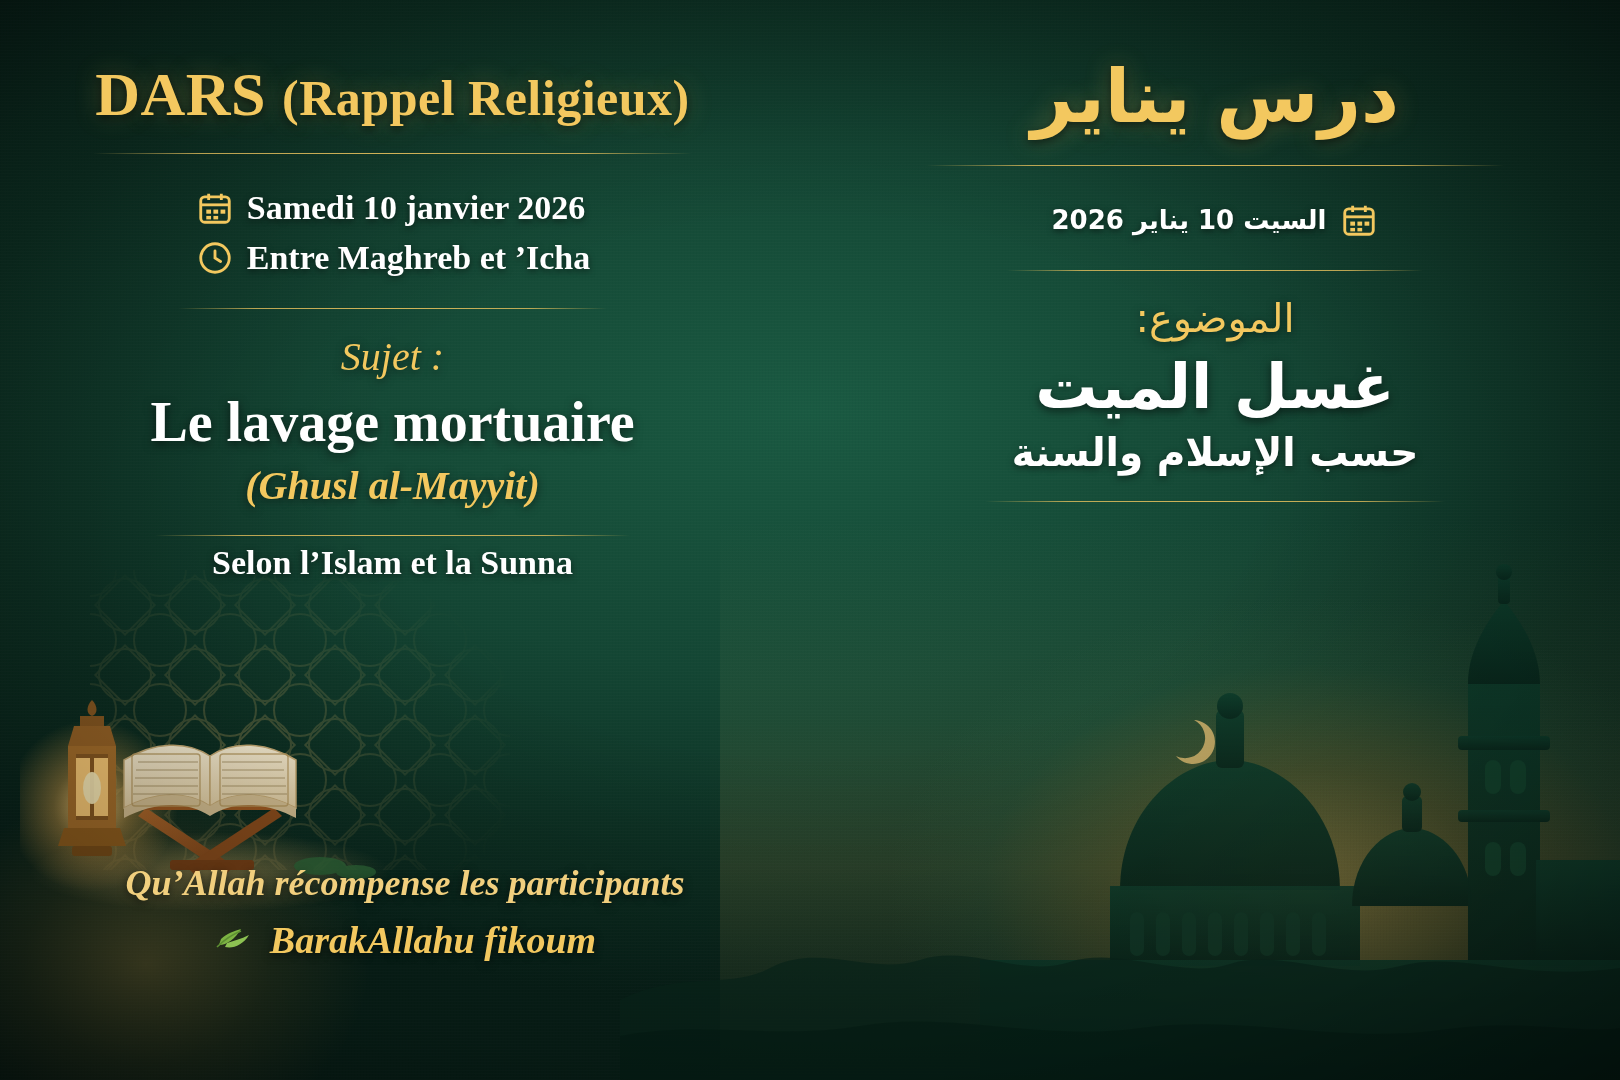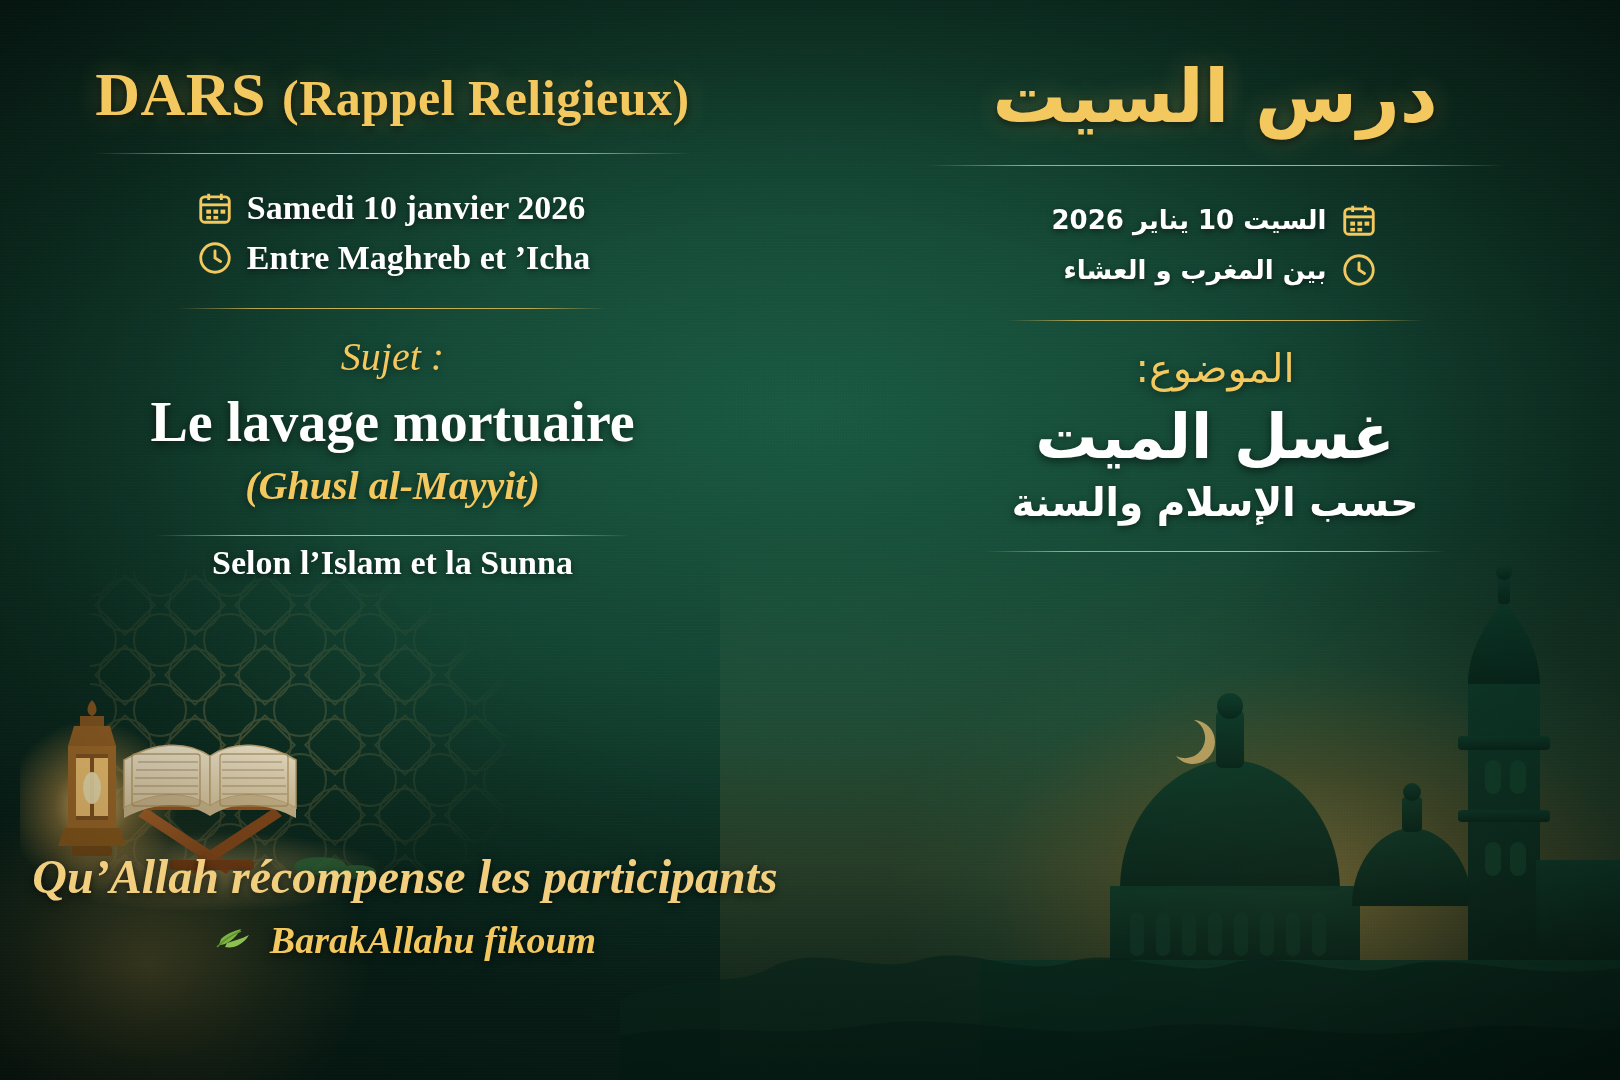--- a/index.html
+++ b/index.html
@@ -235,21 +235,21 @@
   
   .footer {
     position: absolute;
     left: 0;
     width: 50%;
     bottom: 118px;
     text-align: center;
     pointer-events: none;
   }
   .footer-dua {
-    font-size: 48px;
+    font-size: 36px;
     font-style: italic;
     font-weight: bold;
     color: #f1cf7e;
     text-shadow: 0 2px 9px rgba(0,0,0,0.6);
   }
   .footer-barak {
     margin-top: 14px;
     font-size: 38px;
     font-style: italic;
     font-weight: bold;
@@ -490,48 +490,39 @@
       <div class="rule short"></div>
 
       <div class="subject-label">Sujet :</div>
       <div class="subject-main">Le lavage mortuaire</div>
       <div class="subject-translit">(Ghusl al-Mayyit)</div>
       <div class="rule mid"></div>
       <div class="subject-sub">Selon l’Islam et la Sunna</div>
     </div>
 
     <div class="col col-ar">
-      <h1 class="title-ar">درس السيت</h1>
+      <h1 class="title-ar">درس يناير</h1>
       <div class="rule"></div>
 
       <div class="meta">
         <div class="meta-row">
           <span class="icon">
             <svg viewBox="0 0 24 24" width="38" height="38" fill="none" stroke="currentColor" stroke-width="1.8">
               <rect x="3" y="5" width="18" height="16" rx="2.5"></rect>
               <path d="M3 10h18"></path>
               <path d="M8 3v4M16 3v4"></path>
               <rect x="6.5" y="13" width="3" height="2.6" fill="currentColor" stroke="none"></rect>
               <rect x="11" y="13" width="3" height="2.6" fill="currentColor" stroke="none"></rect>
               <rect x="15.5" y="13" width="3" height="2.6" fill="currentColor" stroke="none"></rect>
               <rect x="6.5" y="17" width="3" height="2.2" fill="currentColor" stroke="none"></rect>
               <rect x="11" y="17" width="3" height="2.2" fill="currentColor" stroke="none"></rect>
             </svg>
           </span>
           <span class="txt">السيت 10 يناير 2026</span>
         </div>
-        <div class="meta-row">
-          <span class="icon">
-            <svg viewBox="0 0 24 24" width="38" height="38" fill="none" stroke="currentColor" stroke-width="1.8">
-              <circle cx="12" cy="12" r="9"></circle>
-              <path d="M12 7.5V12l3.5 2.2" stroke-linecap="round"></path>
-            </svg>
-          </span>
-          <span class="txt">بين المغرب و العشاء</span>
-        </div>
       </div>
 
       <div class="rule short"></div>
 
       <div class="subject-label">الموضوع:</div>
       <div class="subject-main">غسل الميت</div>
       <div class="subject-sub">حسب الإسلام والسنة</div>
       <div class="rule mid"></div>
     </div>
   </div>

